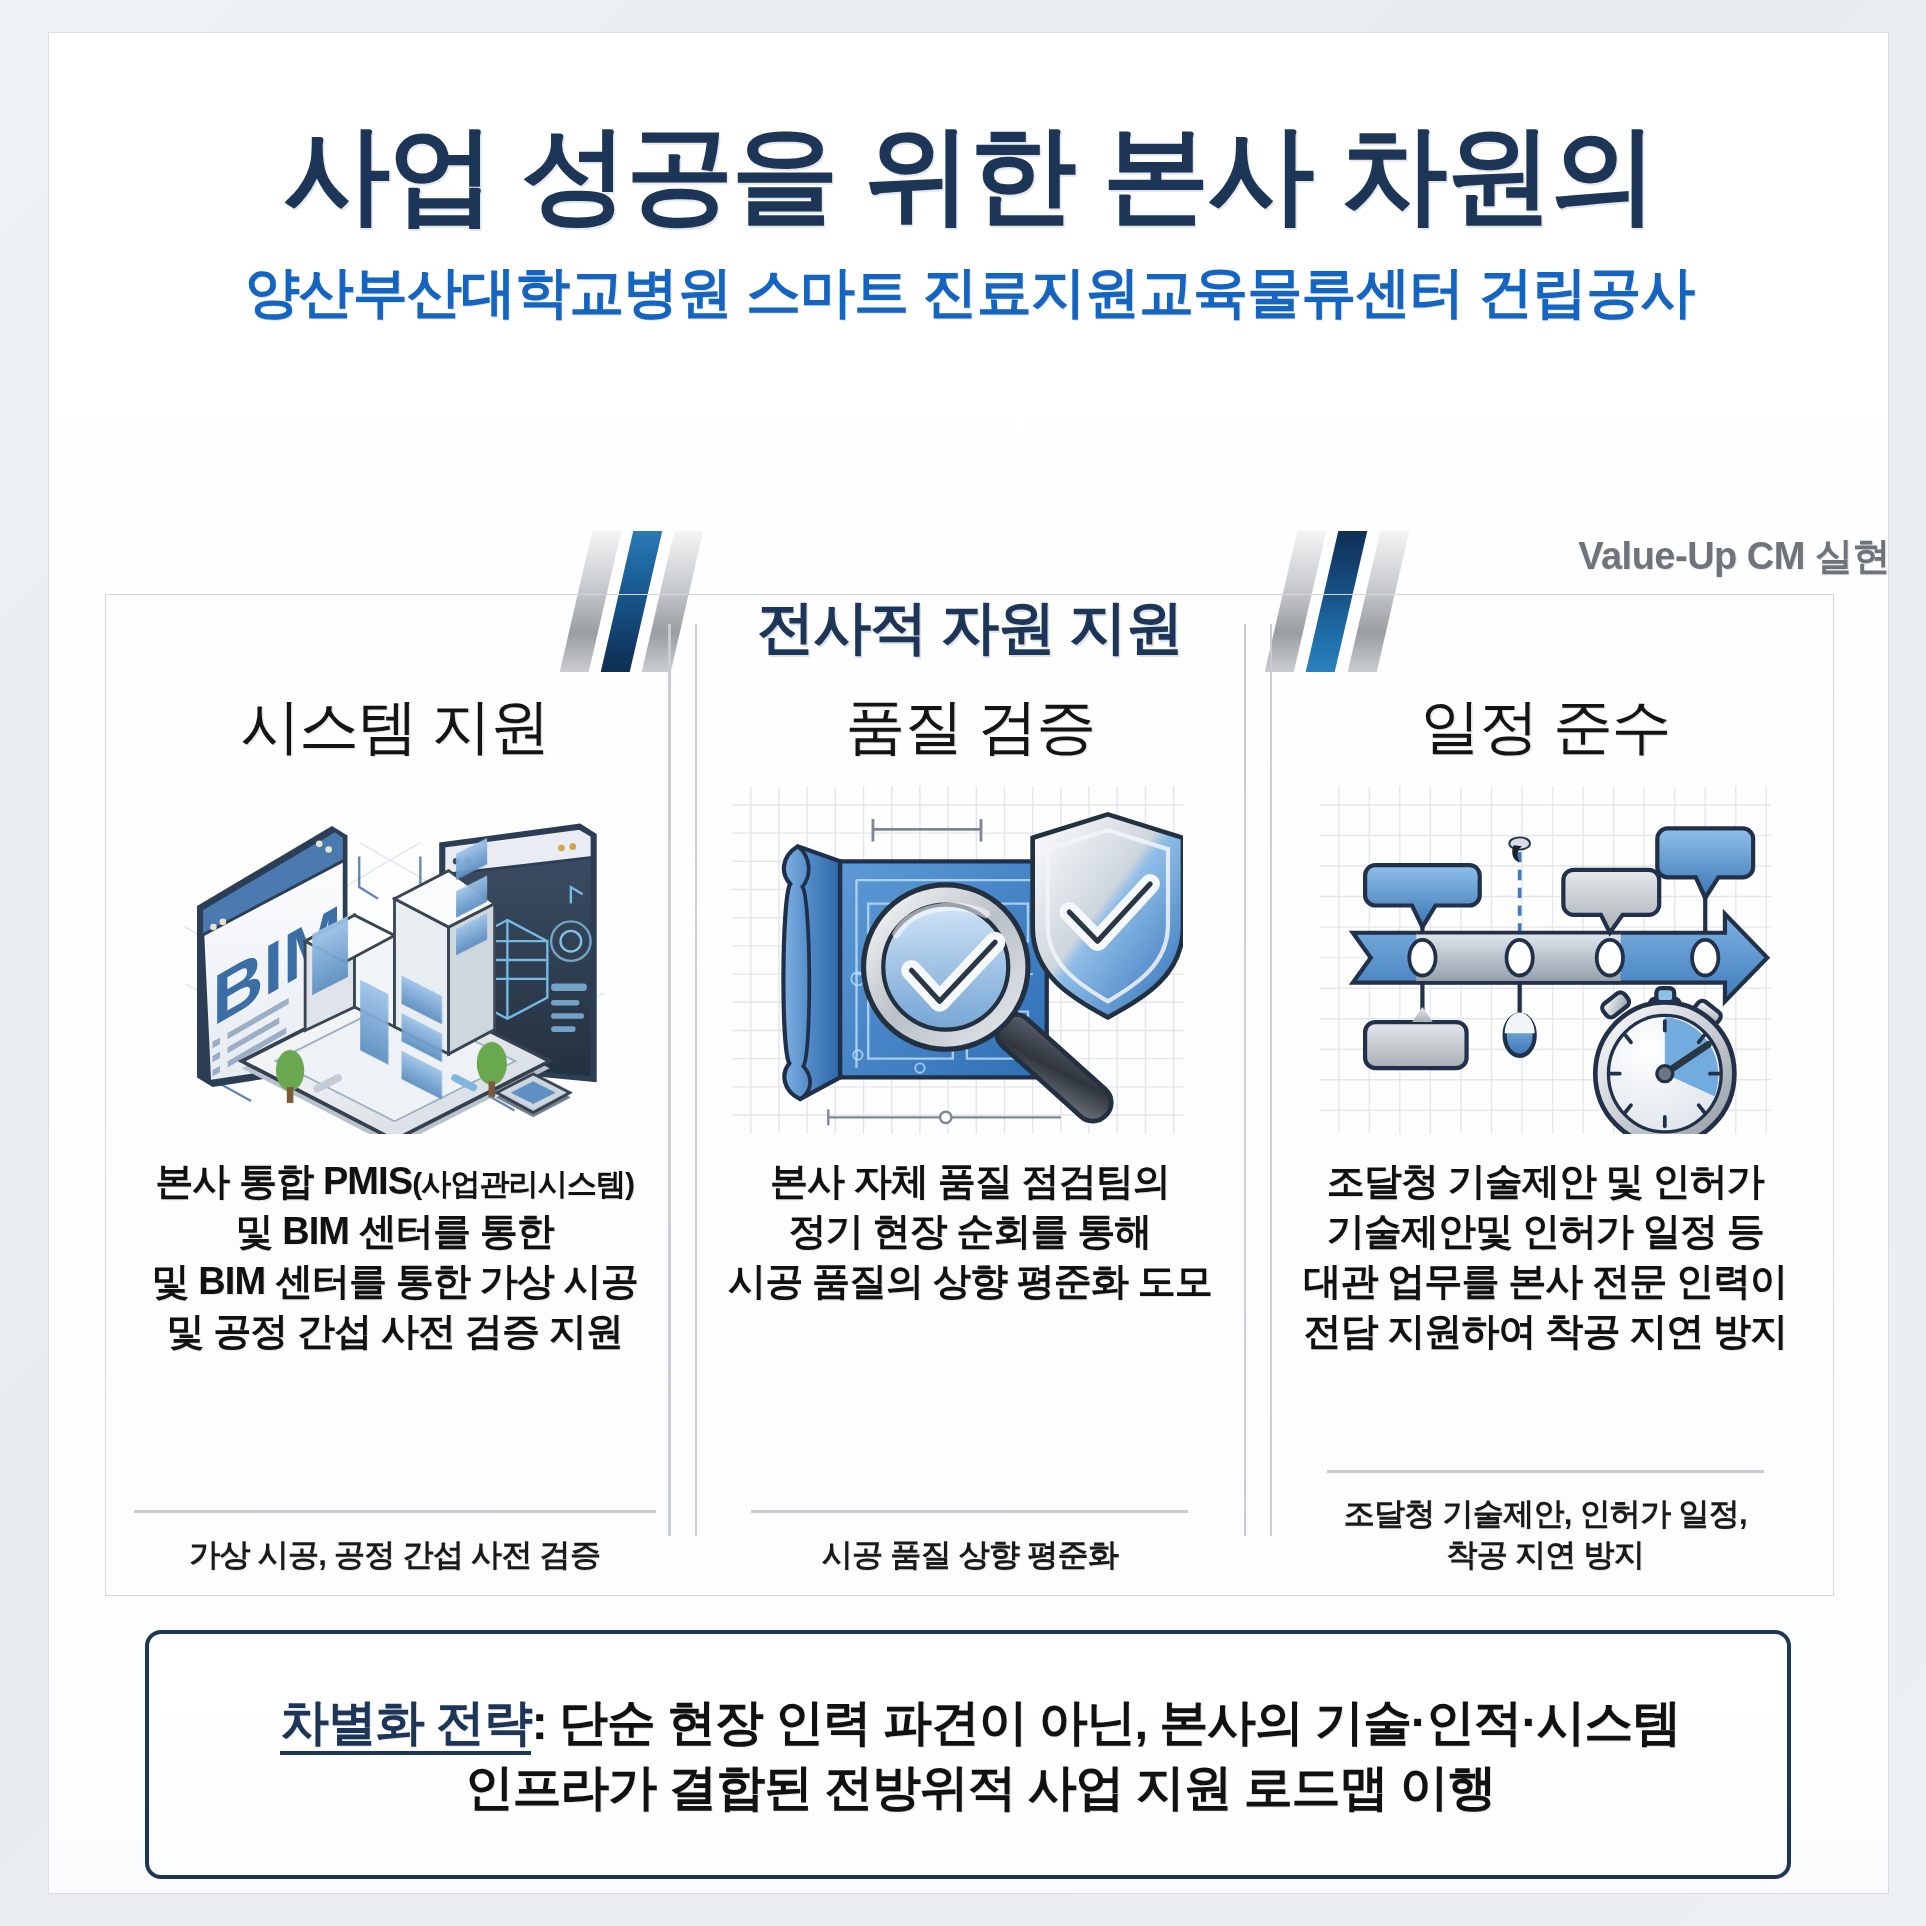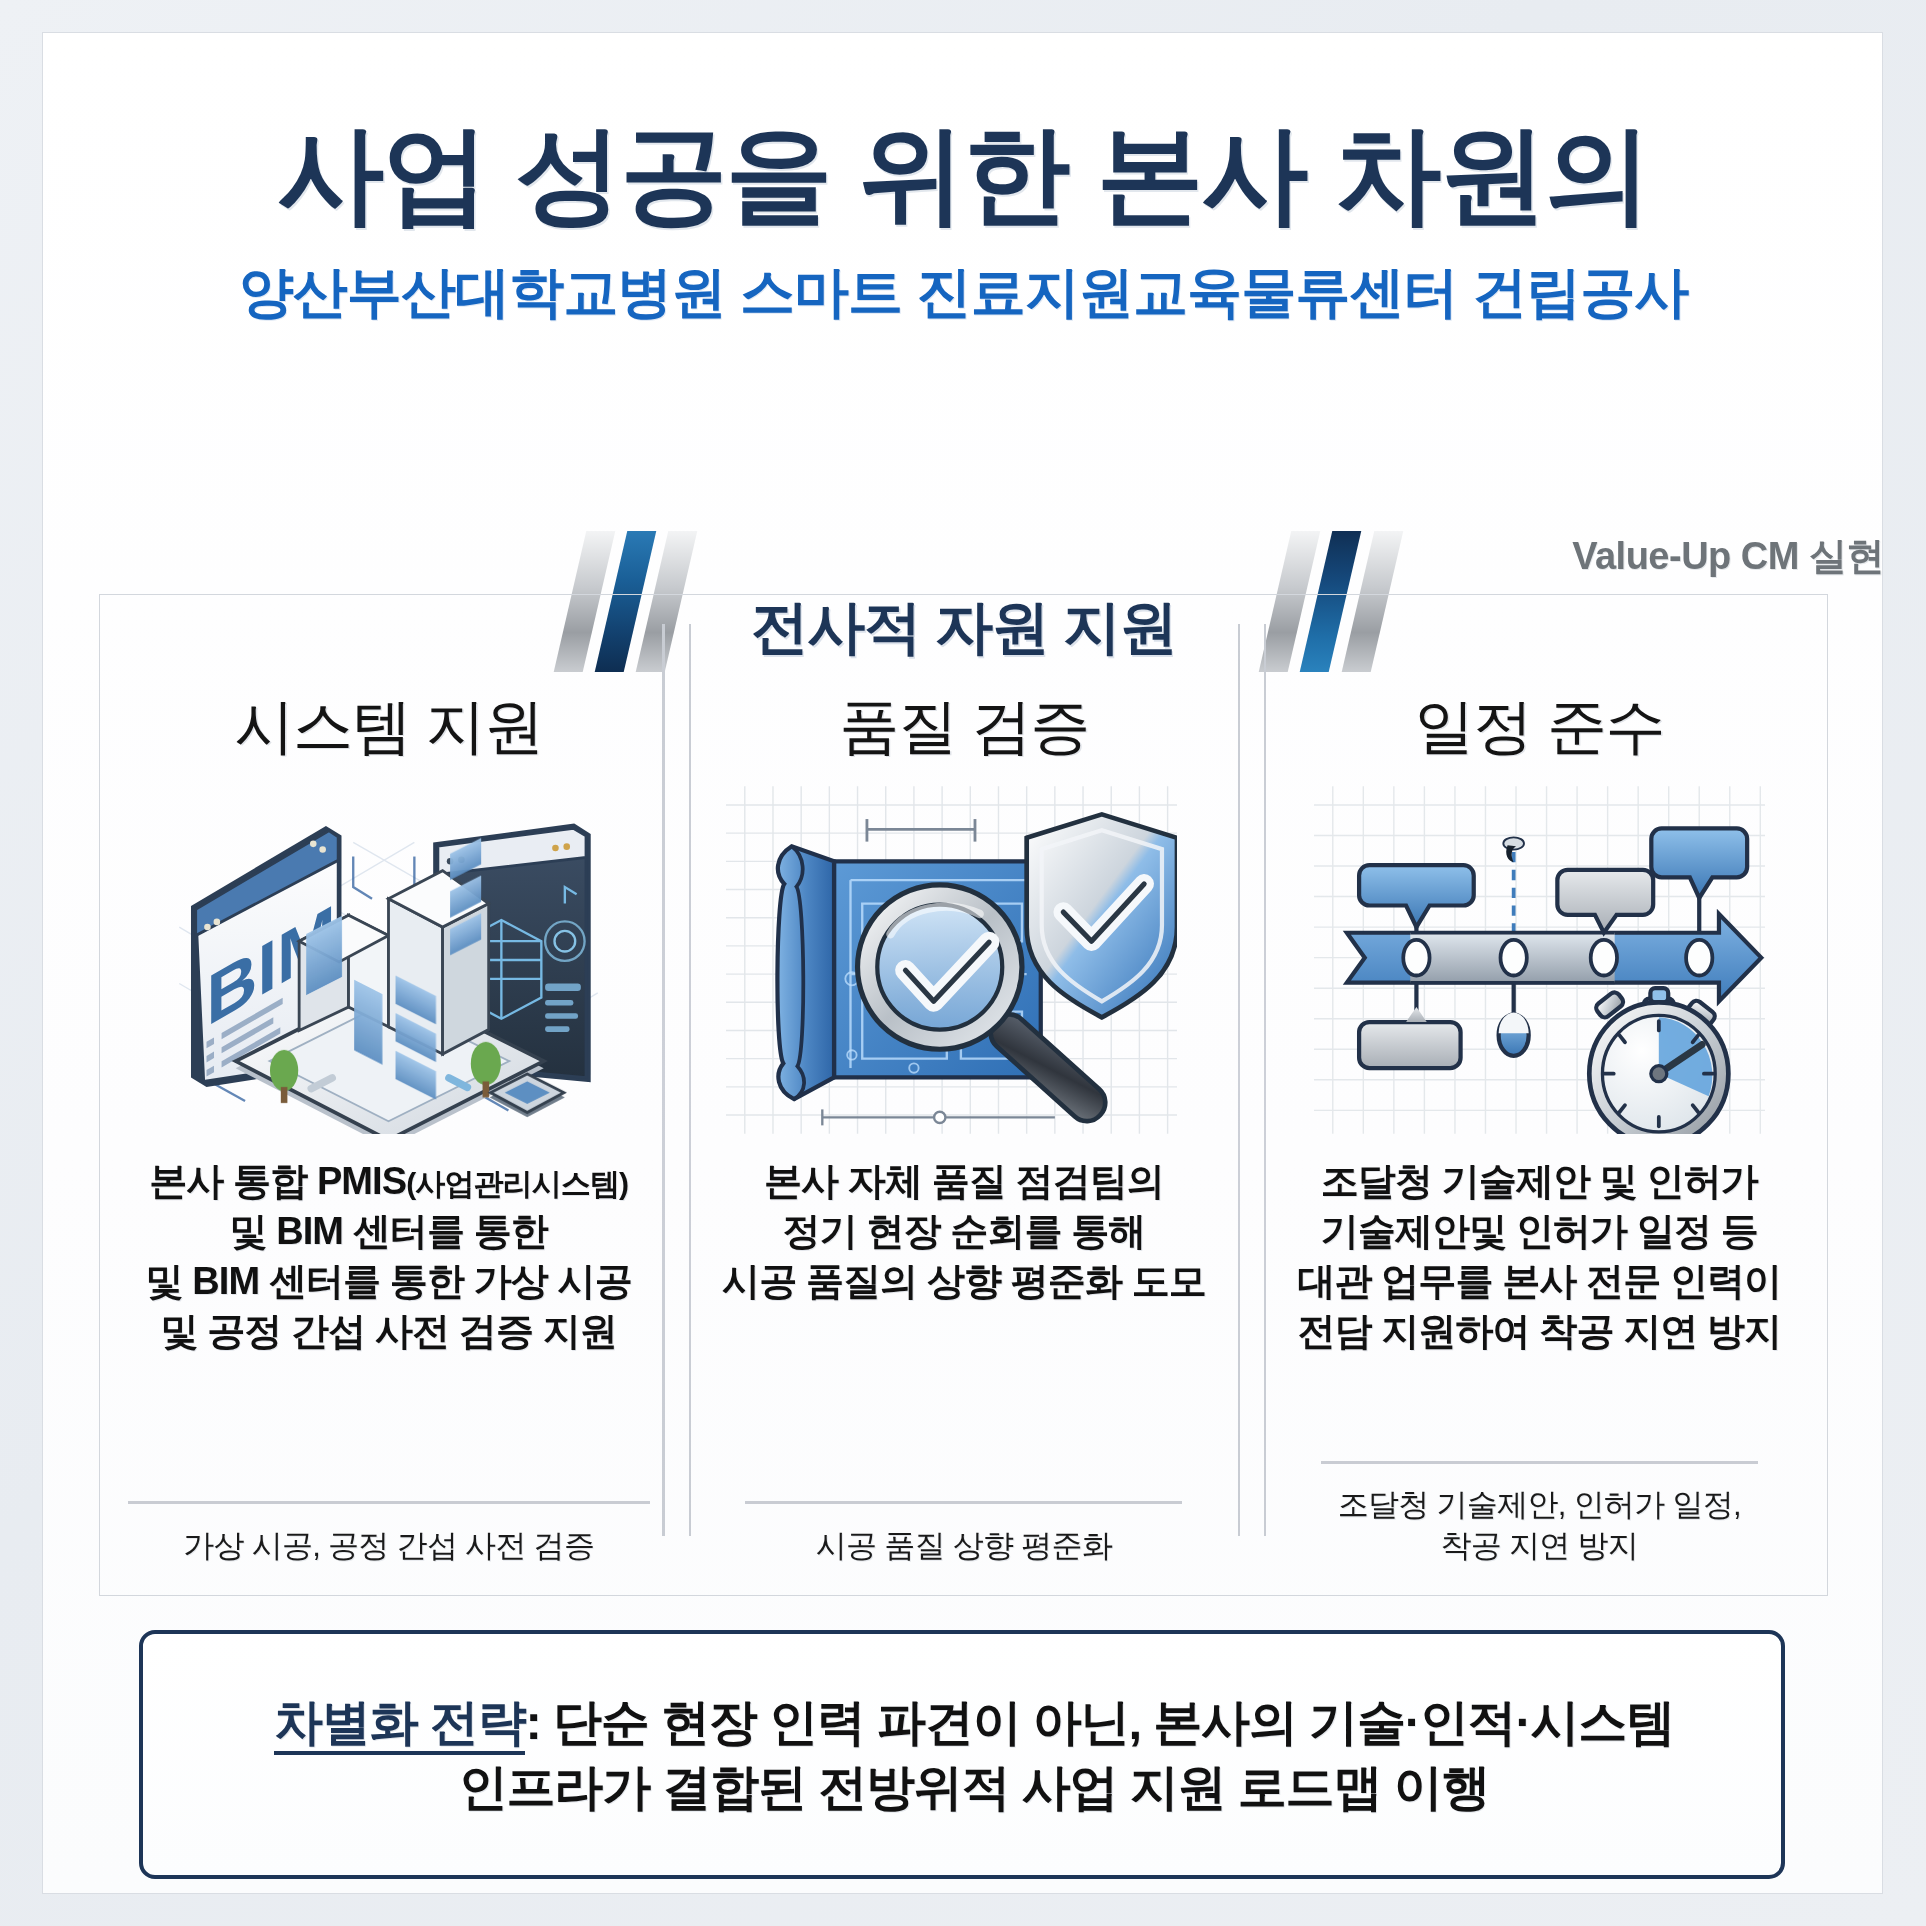--- a/index.html
+++ b/index.html
@@ -4,21 +4,21 @@
 <style>
   html,body{margin:0;padding:0;}
   body{
     width:1926px;height:1926px;
     background:linear-gradient(135deg,#eef1f5 0%,#e8ecf1 40%,#eceff3 100%);
     font-family:"Liberation Sans","DejaVu Sans",sans-serif;
     overflow:hidden;
   }
   
   #card{
-    position:absolute;left:42px;top:32px;width:1841px;height:1862px;
+    position:absolute;left:48px;top:32px;width:1841px;height:1862px;
     background:linear-gradient(180deg,#ffffff 0%,#fdfdfe 60%,#fbfcfd 100%);
     border:1.4px solid #d9dde3;
     box-sizing:border-box;
   }
   
   #title-block{position:absolute;left:0;top:80px;width:1841px;text-align:center;}
   .title-line{
     font-size:107px;font-weight:bold;color:#1d3557;
     letter-spacing:-1.9px;line-height:1.15;
     text-shadow:1.4px 1.9px 0 rgba(210,218,228,.65);
@@ -62,21 +62,21 @@
   .col3 .art{width:451px;}
   .body-text{
     margin-top:21.6px;font-size:38px;font-weight:bold;color:#111;line-height:1.32;
     letter-spacing:-0.9px;text-align:center;white-space:pre-line;
     text-shadow:0.9px 0.9px 0 rgba(218,222,228,.75);
   }
   .body-text .sm{font-size:30px;}
   .hr{width:522px;height:3.3px;background:#c9ccd3;margin-top:auto;}
   .col2 .hr,.col3 .hr{width:437px;}
   .caption{
-    margin-top:21.6px;margin-bottom:28px;font-size:31px;font-weight:normal;color:#1a1a1a;
+    margin-top:21.6px;margin-bottom:19px;font-size:31px;font-weight:bold;color:#1a1a1a;
     letter-spacing:-0.7px;line-height:1.3;text-align:center;white-space:pre-line;
     text-shadow:0.9px 0.9px 0 rgba(220,224,230,.7);
   }
   
   #bottom-box{
     position:absolute;left:96px;top:1597px;width:1646px;height:249px;
     border:4.2px solid #1d3557;border-radius:16px;box-sizing:border-box;
     display:flex;flex-direction:column;align-items:center;justify-content:center;
     background:linear-gradient(180deg,#ffffff 0%,#fcfdfe 100%);
     padding-left:24px;

